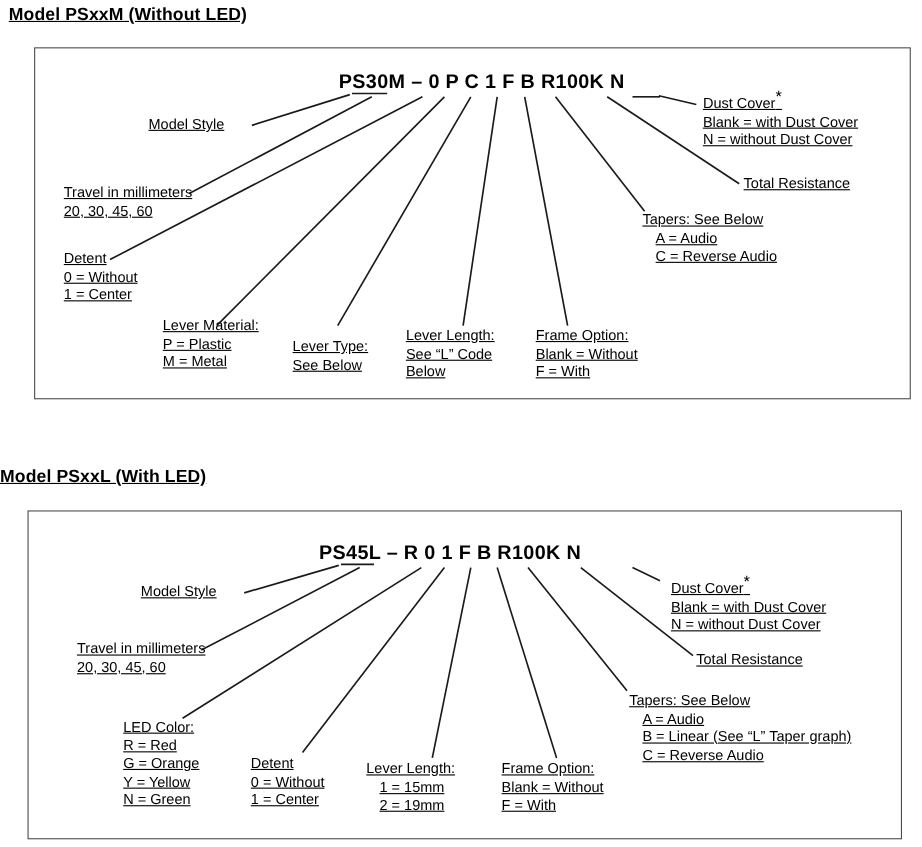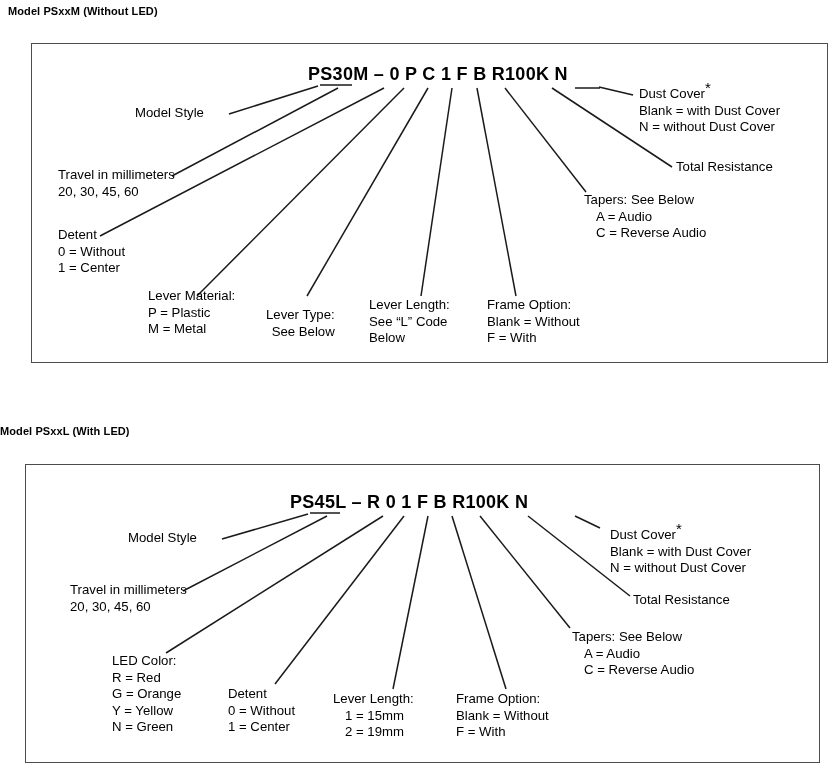--- a/index.html
+++ b/index.html
@@ -10,24 +10,25 @@
   body {
     width: 838px;
     height: 770px;
     position: relative;
     font-family: "Liberation Sans", sans-serif;
     color: #000000;
     overflow: hidden;
   }
   .section-title {
     position: absolute;
-    font-size: 11px;
+    font-size: 16px;
     font-weight: bold;
     letter-spacing: 0.1px;
     white-space: nowrap;
+    text-decoration: underline;
   }
   .diagram-box {
     position: absolute;
     border: 1.5px solid #4c4c4c;
     background: #ffffff;
     box-sizing: border-box;
   }
   .leader-svg {
     position: absolute;
     left: 0;
@@ -39,20 +40,21 @@
     font-size: 18px;
     font-weight: bold;
     white-space: nowrap;
     letter-spacing: 0.3px;
   }
   .callout {
     position: absolute;
     font-size: 13.2px;
     line-height: 16.5px;
     white-space: nowrap;
+    text-decoration: underline;
   }
   .callout .ln {
     display: block;
   }
   .callout.align-right .ln {
     text-align: left;
   }
   .callout .indent {
     padding-left: 12px;
   }
@@ -113,21 +115,21 @@
   <span class="ln">0 = Without</span>
   <span class="ln">1 = Center</span>
 </div>
 
 <div class="callout" style="left:148px; top:288px;">
   <span class="ln">Lever Material:</span>
   <span class="ln">P = Plastic</span>
   <span class="ln">M = Metal</span>
 </div>
 
-<div class="callout" style="left:266px; top:307px;text-align:right;">
+<div class="callout" style="left:266px; top:307px;">
   <span class="ln">Lever Type:</span>
   <span class="ln">See Below</span>
 </div>
 
 <div class="callout" style="left:369px; top:297px;">
   <span class="ln">Lever Length:</span>
   <span class="ln">See “L” Code</span>
   <span class="ln">Below</span>
 </div>
 
@@ -215,20 +217,21 @@
 
 <div class="callout align-right" style="left:456px; top:691px;">
   <span class="ln" style="text-align:left;">Frame Option:</span>
   <span class="ln" style="text-align:left;">Blank = Without</span>
   <span class="ln">F = With</span>
 </div>
 
 <div class="callout" style="left:572px; top:629px;">
   <span class="ln">Tapers: See Below</span>
   <span class="ln indent">A = Audio</span>
+  <span class="ln indent">B = Linear (See “L” Taper graph)</span>
   <span class="ln indent">C = Reverse Audio</span>
 </div>
 
 <div class="callout" style="left:633px; top:592px;">
   <span class="ln">Total Resistance</span>
 </div>
 
 <div class="callout align-right" style="left:610px; top:527px;">
   <span class="ln" style="text-align:left;"><span>Dust Cover</span><span class="sup-star">*</span></span>
   <span class="ln" style="text-align:left;">Blank = with Dust Cover</span>

